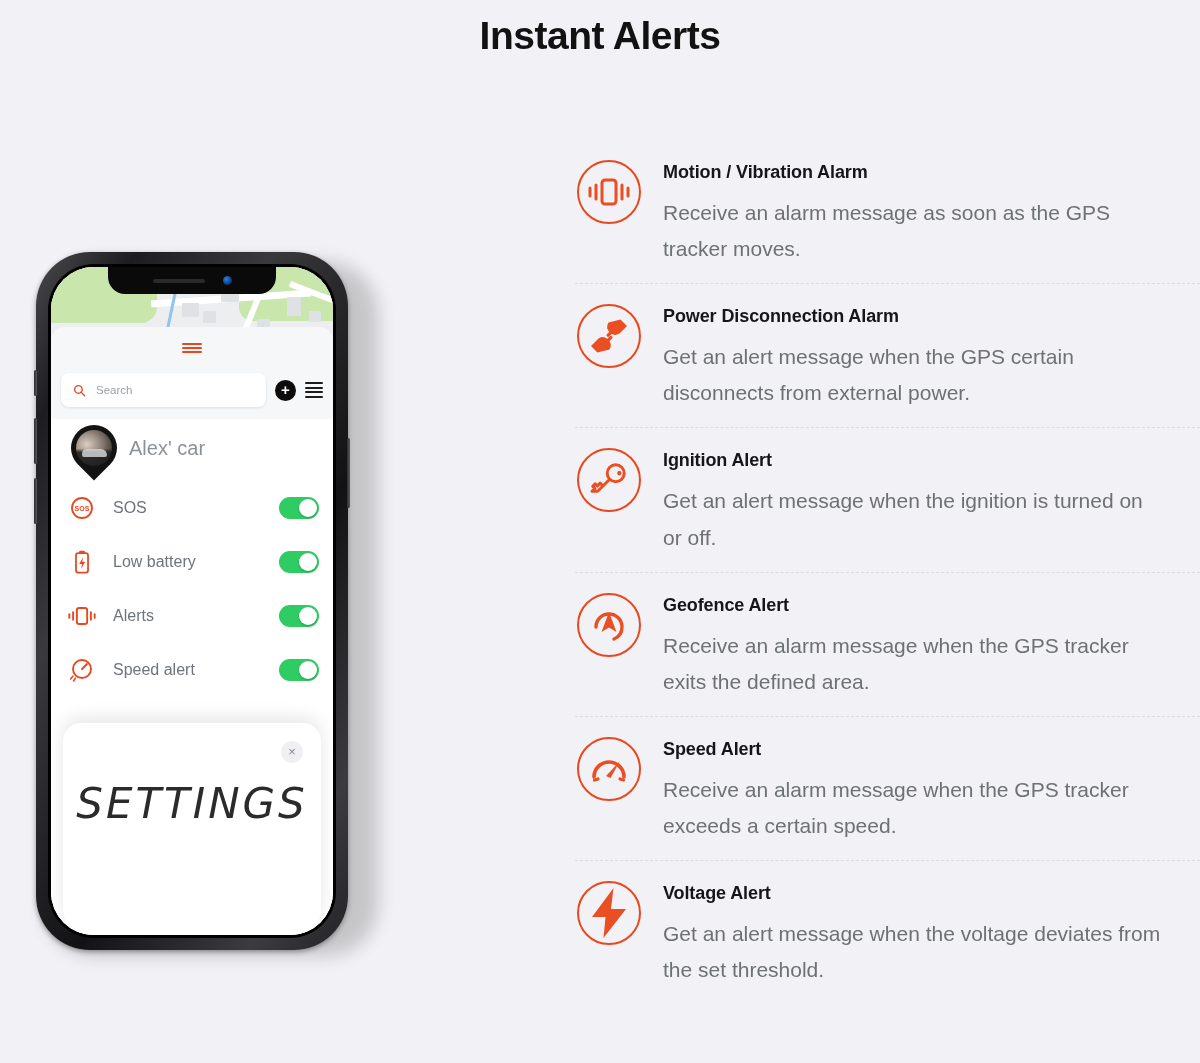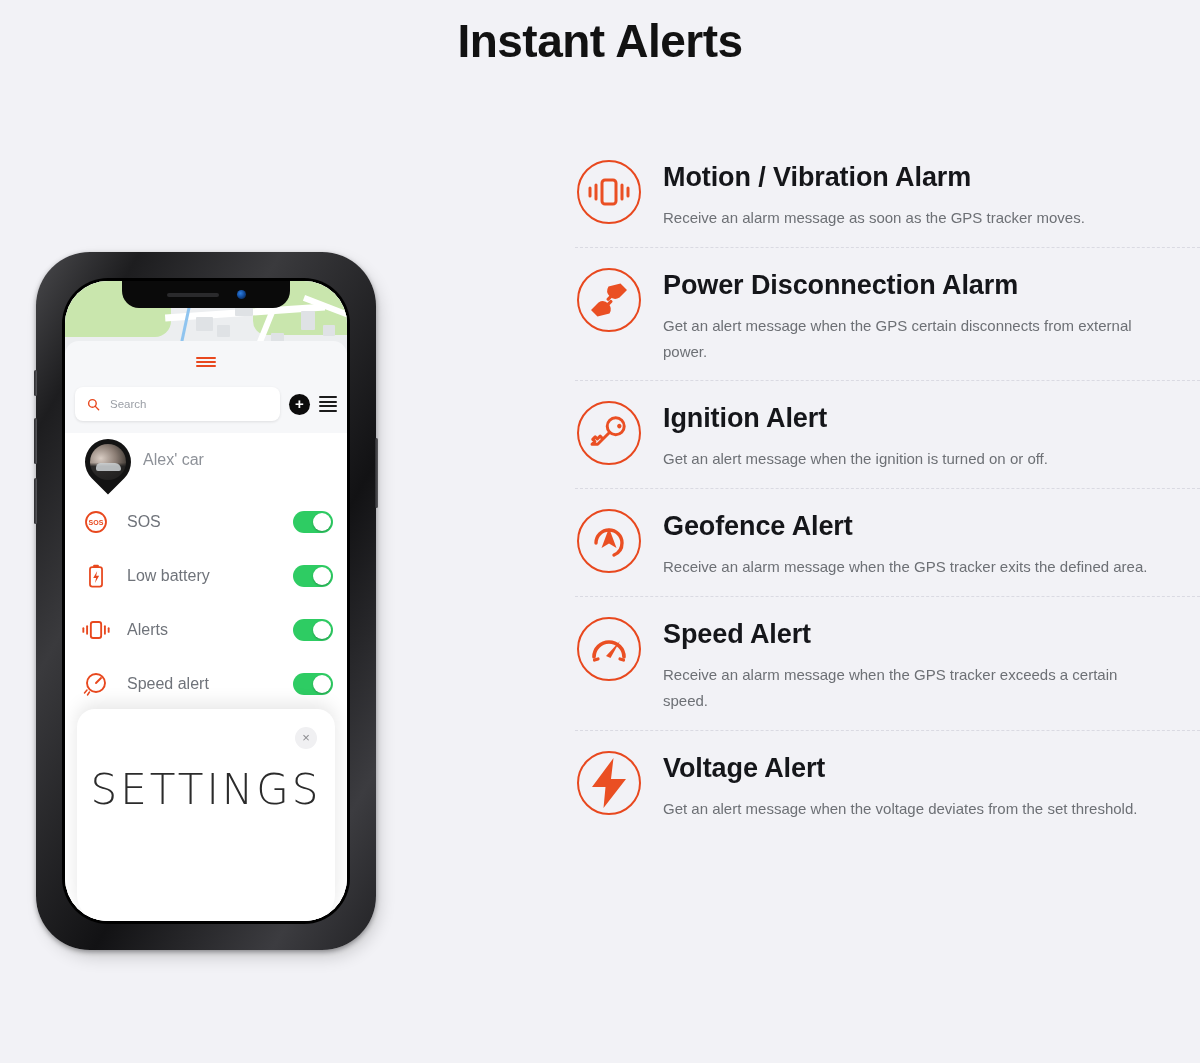--- a/index.html
+++ b/index.html
@@ -8,35 +8,35 @@
     background: #f2f2f6;
     font-family: "Liberation Sans", sans-serif;
     overflow: hidden;
   }
   .page { position: relative; width: 1200px; height: 1063px; }
 
   
   .page-title {
     position: absolute; top: 14px; left: 0; width: 1200px;
     text-align: center;
-    font-size: 46px; font-weight: bold; color: #121212;
+    font-size: 39px; font-weight: bold; color: #121212;
     letter-spacing: -0.5px;
   }
 
   
   .phone-wrap { position: absolute; left: 36px; top: 252px; width: 350px; height: 710px; }
   .phone-shadow{
     position:absolute; left:8px; top:10px; width:334px; height:694px;
     border-radius:52px; background:#000; opacity:.18; filter:blur(9px);
   }
   .phone-frame {
-    position: absolute; left: 0; top: 0; width: 340px; height: 698px;
+    position: absolute; left: 0; top: 0; width: 312px; height: 698px;
     border-radius: 54px;
     background: linear-gradient(120deg,#4a4a4d 0%, #1d1d1f 14%, #3a3a3d 33%, #121214 62%, #3c3c40 86%, #232326 100%);
-    padding: 26px;
+    padding: 12px;
     box-shadow: 0 2px 5px rgba(0,0,0,.35);
   }
   .phone-inner {
     position: relative; width: 100%; height: 100%;
     border-radius: 46px; background: #000; padding: 3px;
     overflow: hidden;
   }
   .screen {
     position: relative; width: 100%; height: 100%;
     border-radius: 43px; overflow: hidden; background: #fff;
@@ -120,21 +120,21 @@
   }
   .pin-photo {
     position: absolute; left: 5px; top: 5px; width: 36px; height: 36px; border-radius: 50%;
     background:
       linear-gradient(180deg, rgba(255,255,255,0) 52%, rgba(30,30,30,.88) 62%),
       radial-gradient(ellipse at 30% 40%, #d9cdc4 0%, #8d7f76 42%, #4c453f 70%, #26241f 100%);
     overflow: hidden;
   }
   .pin-car { position: absolute; left: 6px; top: 19px; width: 25px; height: 8px;
     background: #cfd3d6; border-radius: 7px 9px 3px 3px; opacity:.85; }
-  .dev-name { position: absolute; left: 78px; top: 18px; font-size: 16px; color: #8d9198; }
+  .dev-name { position: absolute; left: 78px; top: 18px; font-size: 20px; color: #8d9198; }
 
   .alert-rows { position: absolute; top: 62px; left: 0; right: 0; }
   .alert-row { height: 54px; display: flex; align-items: center; padding: 0 14px 0 16px; }
   .ar-icon { width: 30px; height: 30px; flex: none; display: flex; align-items: center; justify-content: center; }
   .ar-label { flex: 1; margin-left: 16px; font-size: 16px; color: #6f737a; }
   .toggle { width: 40px; height: 22px; border-radius: 11px; background: #2ecc63; position: relative; flex: none; }
   .toggle .knob { position: absolute; right: 2px; top: 2px; width: 18px; height: 18px;
     border-radius: 50%; background: #fff; box-shadow: 0 1px 2px rgba(0,0,0,.25); }
 
   
@@ -146,32 +146,32 @@
   .card-close {
     position: absolute; right: 18px; top: 18px; width: 22px; height: 22px;
     border-radius: 50%; background: #f0f0f2; color: #8a8a8e;
     font-size: 13px; line-height: 22px; text-align: center;
   }
   .card-title {
     position: absolute; left: 0; right: 0; top: 58px; text-align: center;
     color: #2b2b2b; line-height: 1.02;
   }
   .card-title .l1 { font-size: 50px; letter-spacing: 5px; font-weight: 100; font-family:"DejaVu Sans", sans-serif; }
-  .card-title .l2 { font-size: 42px; letter-spacing: 3px; font-weight: 100; font-family:"DejaVu Sans", sans-serif; margin-top: 2px; }
+  .card-title .l2 { font-size: 42px; letter-spacing: 3px; font-weight: 100; font-family:"DejaVu Sans", sans-serif; margin-top: 2px; font-style: italic; }
 
   
   .features { position: absolute; left: 575px; top: 146px; width: 625px; }
   .feature { display: flex; align-items: flex-start; padding: 12px 0 16px 0; }
   .feature + .feature { border-top: 1px dashed #dadae2; padding-top: 18px; }
   .f-icon { width: 68px; height: 68px; flex: none;
     display: flex; align-items: center; justify-content: center; }
   .f-icon svg { display: block; }
   .f-text { margin-left: 20px; padding-top: 4px; flex: 1; }
-  .f-title { font-size: 27px; font-weight: bold; color: #15161a; letter-spacing: -0.1px; }
-  .f-desc { margin-top: 12px; font-size: 15px; line-height: 1.72; color: #6d7075; max-width: 500px; }
+  .f-title { font-size: 18px; font-weight: bold; color: #15161a; letter-spacing: -0.1px; }
+  .f-desc { margin-top: 12px; font-size: 21px; line-height: 1.72; color: #6d7075; max-width: 500px; }
 </style>
 </head>
 <body>
 
 <div class="page">
 
   <h1 class="page-title">Instant Alerts</h1>
 
   <div class="phone-wrap">
     <div class="phone-shadow"></div>

